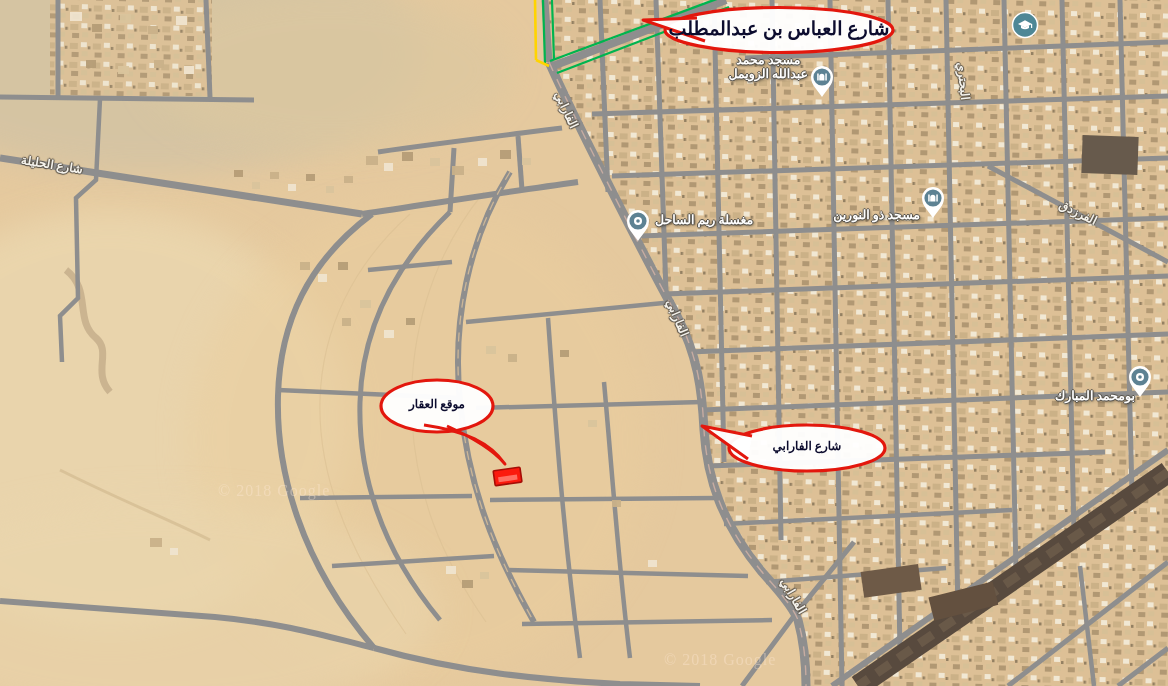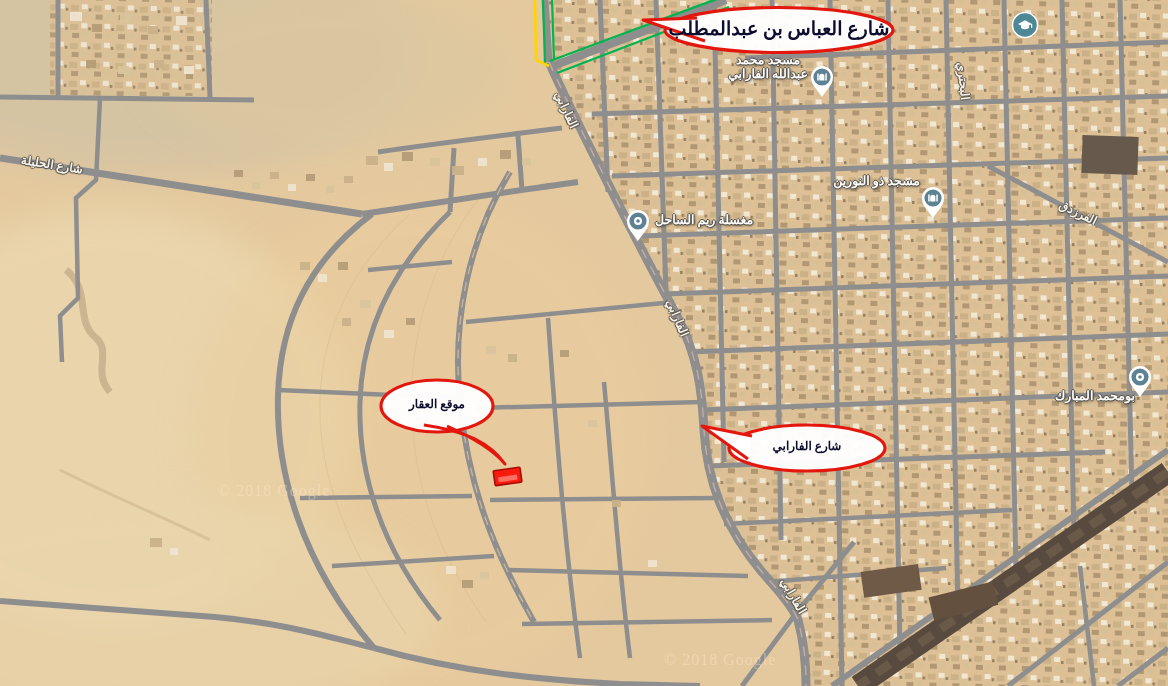--- a/index.html
+++ b/index.html
@@ -240,23 +240,23 @@
     </g>
   </g>
 </svg>
 
   <div class="lbl co co1" style="left:779px;top:30px;">شارع العباس بن عبدالمطلب</div>
   <div class="lbl co co2" style="left:437px;top:405px;">موقع العقار</div>
   <div class="lbl co co2" style="left:807px;top:447px;">شارع الفارابي</div>
 
   <div class="lbl poi ra" style="left:808px;top:53px;">
     <span>مسجد محمد</span>
-    <span>عبدالله الفارابي</span>
+    <span>عبدالله الزويمل</span>
   </div>
-  <div class="lbl poi ra" style="left:920px;top:174px;">مسجد ذو النورين</div>
+  <div class="lbl poi ra" style="left:920px;top:208px;">مسجد ذو النورين</div>
   <div class="lbl poi" style="left:655px;top:213px;">مغسلة ريم الساحل</div>
   <div class="lbl poi ra" style="left:1124px;top:389px;margin-left:11px;">بومحمد المبارك</div>
 
   <div class="lbl rd" style="left:52px;top:165px;transform:translate(-50%,-50%) rotate(9deg);">شارع الحليلة</div>
   <div class="lbl rd" style="left:963px;top:81px;transform:translate(-50%,-50%) rotate(84deg);">البحتري</div>
   <div class="lbl rd" style="left:1078px;top:213px;transform:translate(-50%,-50%) rotate(26deg);">الفرزدق</div>
   <div class="lbl rd" style="left:566px;top:110px;transform:translate(-50%,-50%) rotate(65deg);">الفارابي</div>
   <div class="lbl rd" style="left:677px;top:318px;transform:translate(-50%,-50%) rotate(67deg);">الفارابي</div>
   <div class="lbl rd" style="left:793px;top:596px;transform:translate(-50%,-50%) rotate(60deg);">الفارابي</div>
 

